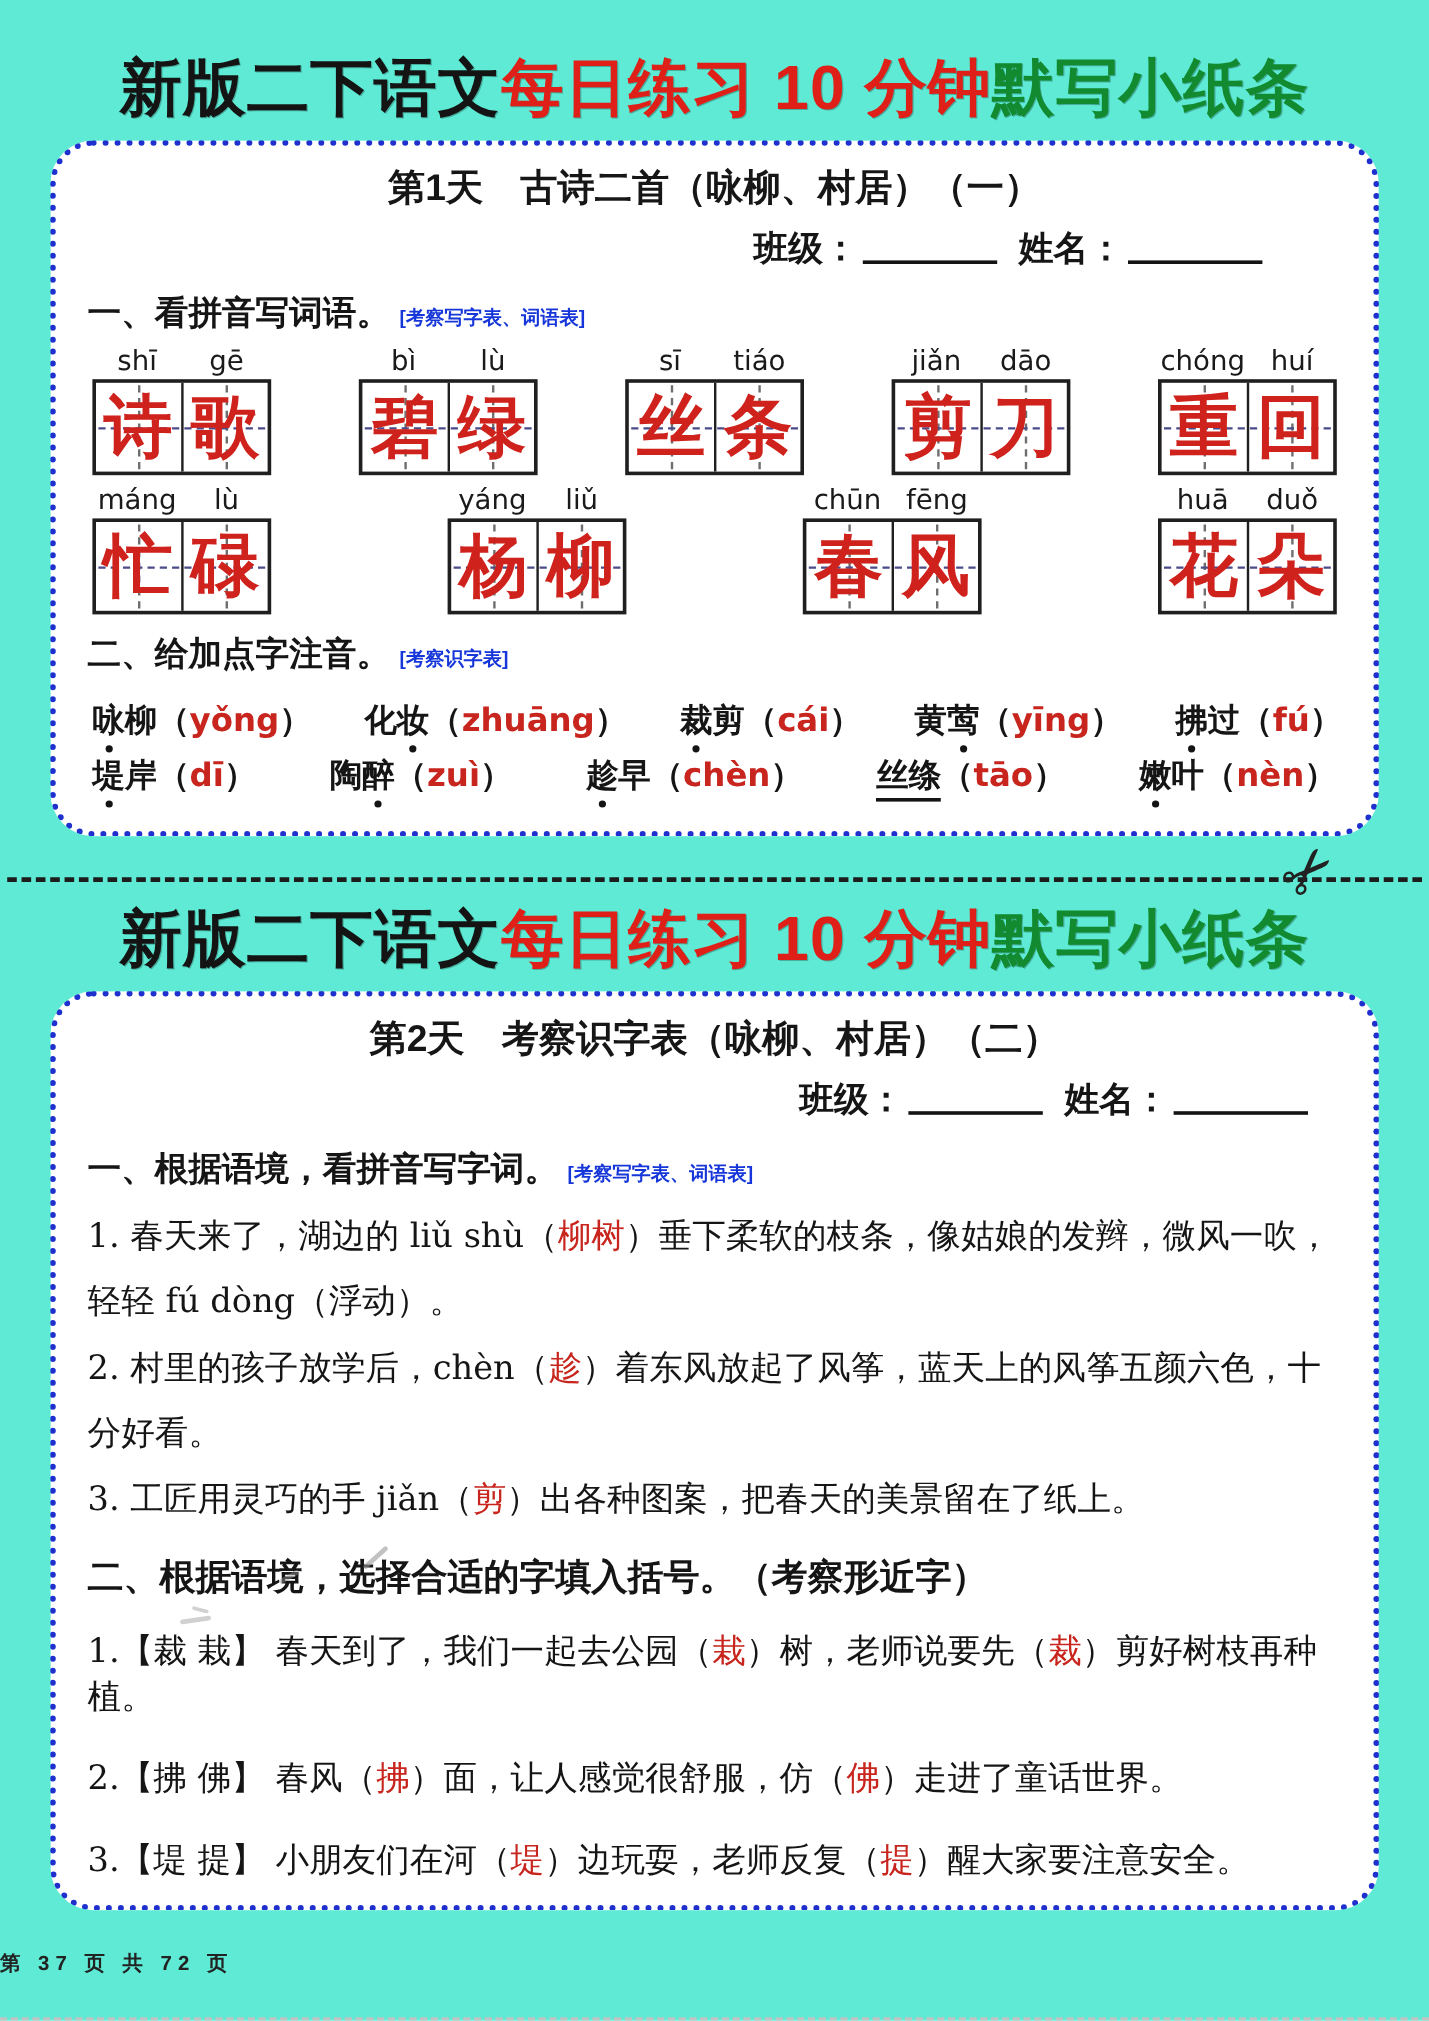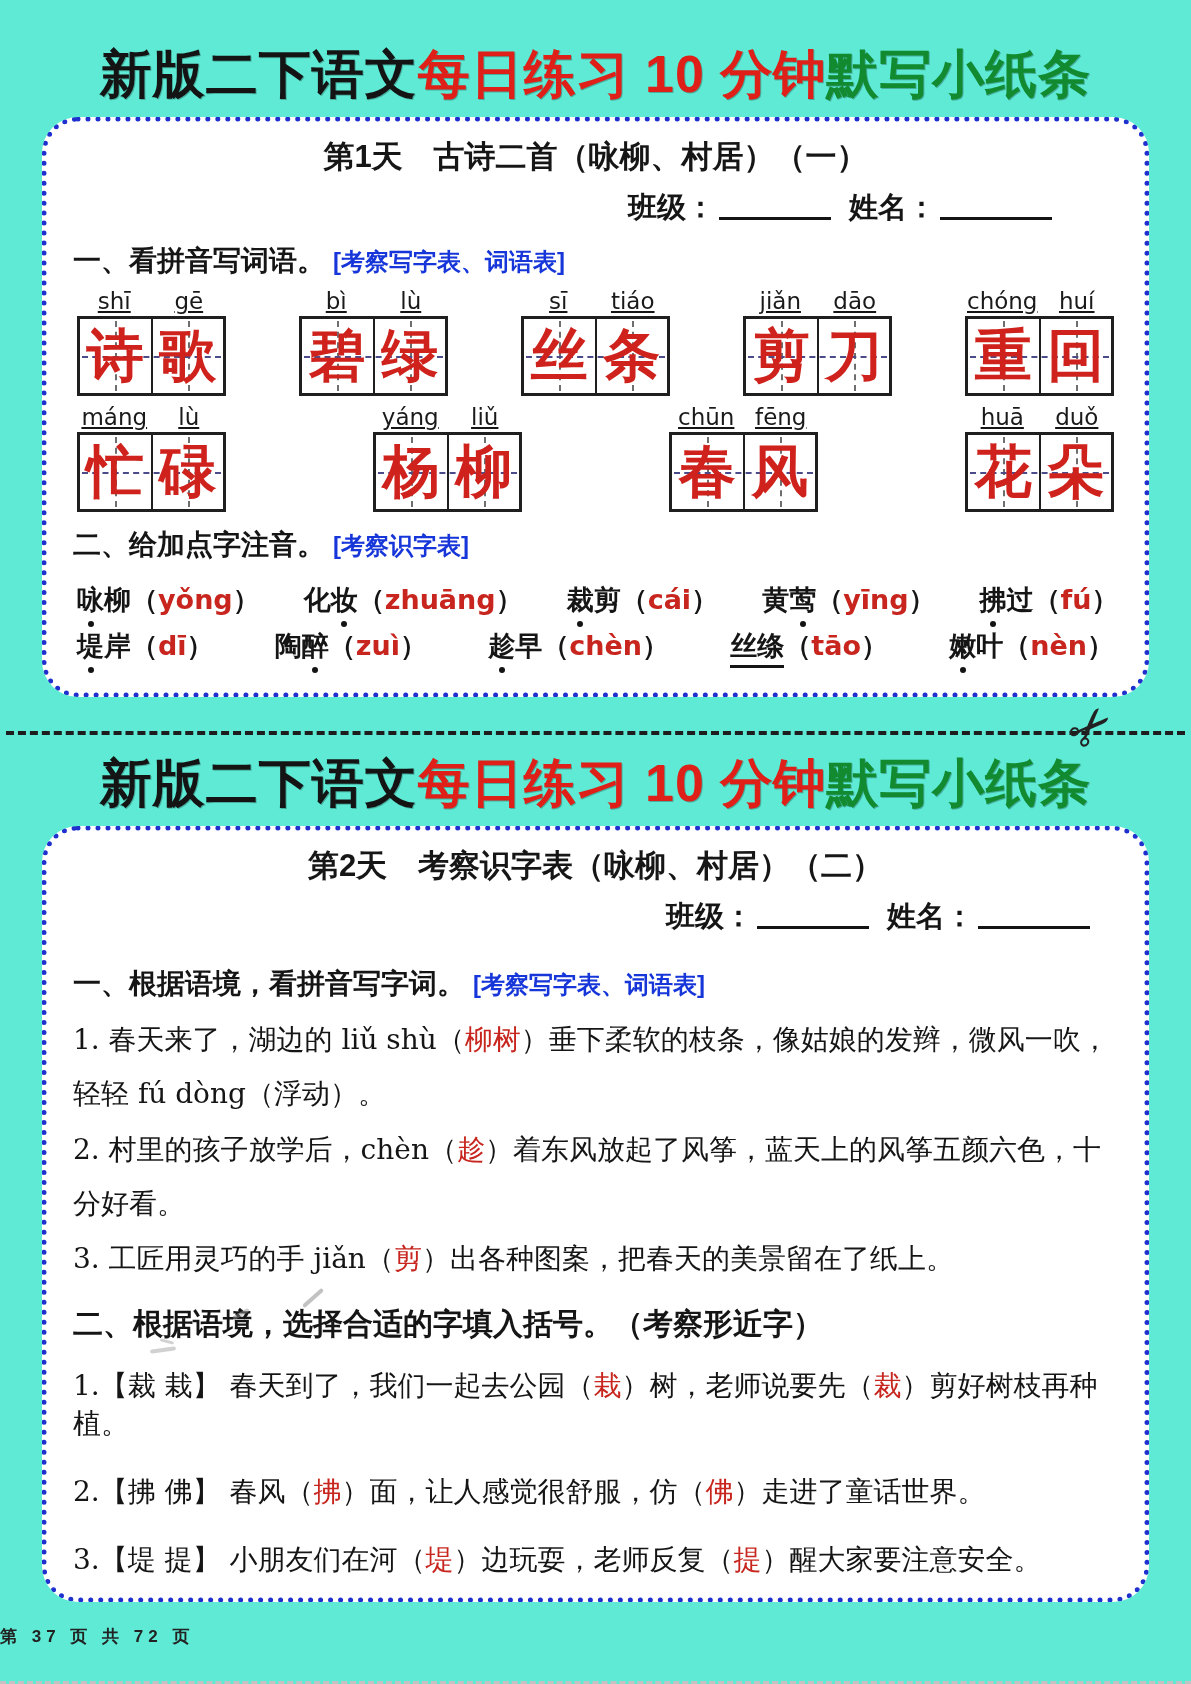--- a/index.html
+++ b/index.html
@@ -14,24 +14,24 @@
   .bigtitle .t-green{color:#128a30;}
   #title1{padding-top:46px;}
   #title2{margin-top:14px;}
 
   
   .sheet{margin:14px 42px 0;border:5px dotted #2030cf;border-radius:36px;padding:10px 26px 18px;background:#fff;}
   .sheet-heading{text-align:center;font-size:31px;font-weight:800;color:#161616;margin-top:4px;}
   .idline{text-align:right;font-size:29px;font-weight:700;padding-right:56px;margin-top:10px;}
   .blank{display:inline-block;width:112px;border-bottom:3px solid #141414;height:1em;vertical-align:-3px;margin:0 10px 0 4px;}
   .secline{font-size:28px;font-weight:800;margin-top:14px;}
-  .secnote{color:#1636d9;font-size:24px;font-weight:700;margin-left:8px;}
-
-  
-  .wordgrid{display:flex;justify-content:space-between;padding:0 4px;margin-top:8px;text-decoration:underline;}
+  .secnote{color:#1636d9;font-size:16px;font-weight:700;margin-left:8px;}
+
+  
+  .wordgrid{display:flex;justify-content:space-between;padding:0 4px;margin-top:8px;}
   .wordcol{width:149px;}
   .pyrow{display:flex;margin-bottom:2px;}
   .pyrow .py{width:50%;text-align:center;font-size:23px;font-weight:500;color:#1a1a1a;
              font-family:"DejaVu Sans",sans-serif;}
   .pair{display:flex;border:3px solid #1f1f1f;position:relative;background:#fff;}
   .cell{width:71px;height:74px;position:relative;}
   .cell + .cell{border-left:2.5px solid #1f1f1f;}
   .cell::before{content:'';position:absolute;left:50%;top:2px;bottom:2px;border-left:2px dashed #6e6e6e;}
   .pair::after{content:'';position:absolute;top:50%;left:2px;right:2px;border-top:2px dashed #4b4b8a;}
   .hz{position:absolute;inset:0;display:flex;align-items:center;justify-content:center;
@@ -262,21 +262,21 @@
   </div>
 
   <div class="sheet">
     <div class="sheet-heading">第2天　考察识字表（咏柳、村居）（二）</div>
 
     <div class="idline" style="padding-right:18px;">
       <span>班级：</span><span class="blank"></span>
       <span>姓名：</span><span class="blank"></span>
     </div>
 
-    <div class="secline" style="margin-top:28px;">
+    <div class="secline" style="margin-top:18px;">
       <span>一、根据语境，看拼音写字词。</span><span class="secnote">[考察写字表、词语表]</span>
     </div>
 
     <div class="prose">
       <p><span>1. 春天来了，湖边的 liǔ shù（</span><span class="rd">柳树</span><span>）垂下柔软的枝条，像姑娘的发辫，微风一吹，轻轻 fú dòng（浮动）。</span></p>
       <p><span>2. 村里的孩子放学后，chèn（</span><span class="rd">趁</span><span>）着东风放起了风筝，蓝天上的风筝五颜六色，十分好看。</span></p>
       <p><span>3. 工匠用灵巧的手 jiǎn（</span><span class="rd">剪</span><span>）出各种图案，把春天的美景留在了纸上。</span></p>
     </div>
 
     <div class="sec2-head">二、根据语境，选择合适的字填入括号。（考察形近字）</div>

